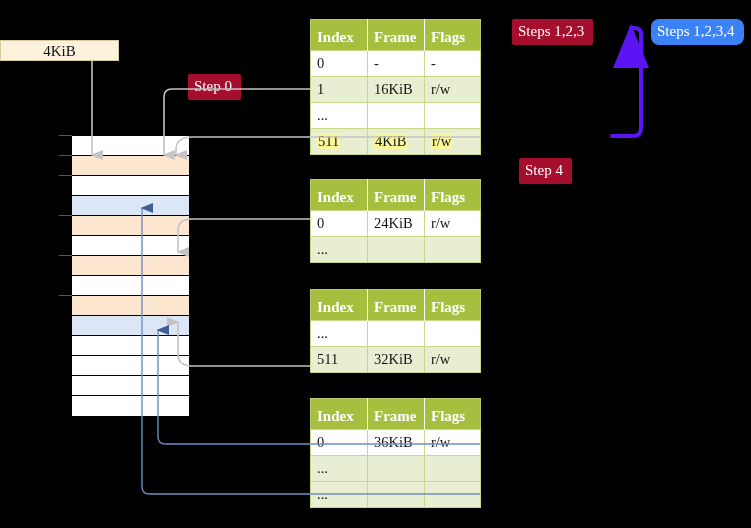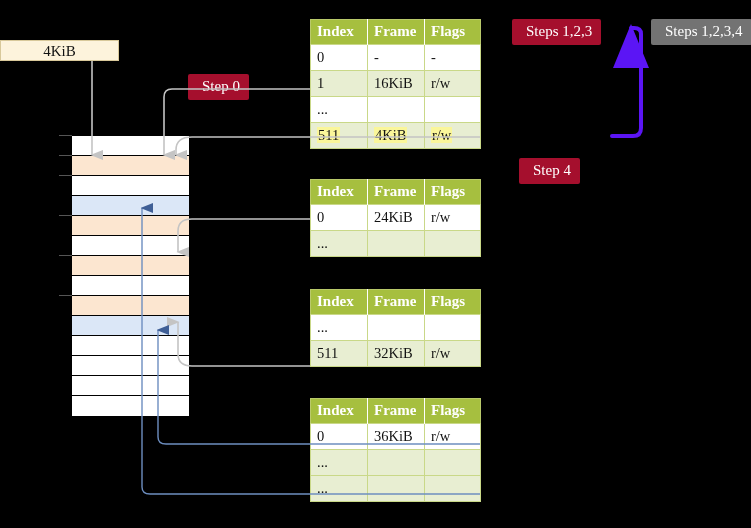--- a/index.html
+++ b/index.html
@@ -15,26 +15,26 @@
     font-family: "Liberation Serif", serif;
   }
 
   
   .badge {
     position: absolute;
     color: #ffffff;
     font-family: "Liberation Serif", serif;
     font-size: 15px;
     line-height: 1;
-    padding: 5px 9px 6px 14px;
+    padding: 5px 9px 6px 6px;
     white-space: nowrap;
     border-radius: 2px;
   }
   .badge-red   { background: #a50f2d; }
-  .badge-blue  { background: #737373; }
+  .badge-blue  { background: #3b82f6; border-radius: 8px; }
 
   #badge-step0  { left: 188px; top: 42px; margin-top: 32px; }
   #badge-step123 { left: 512px; top: 19px; }
   #badge-step1234 { left: 651px; top: 19px; }
   #badge-step4 { left: 519px; top: 158px; }
 
   
   #label-4kib {
     position: absolute;
     left: 0px;
@@ -88,21 +88,21 @@
     background: #ffffff;
     font-family: "Liberation Serif", serif;
     font-size: 14.5px;
     table-layout: fixed;
   }
   .ptable th {
     background: #a6bf3f;
     color: #ffffff;
     font-weight: bold;
     text-align: left;
-    padding: 3px 6px 4px 6px;
+    padding: 9px 6px 4px 6px;
     border-right: 1px solid #ffffff;
     font-size: 15px;
   }
   .ptable th:last-child { border-right: none; }
   .ptable td {
     padding: 3px 6px 4px 6px;
     border: 1px solid #c9d888;
     color: #111111;
     height: 18px;
     vertical-align: middle;

